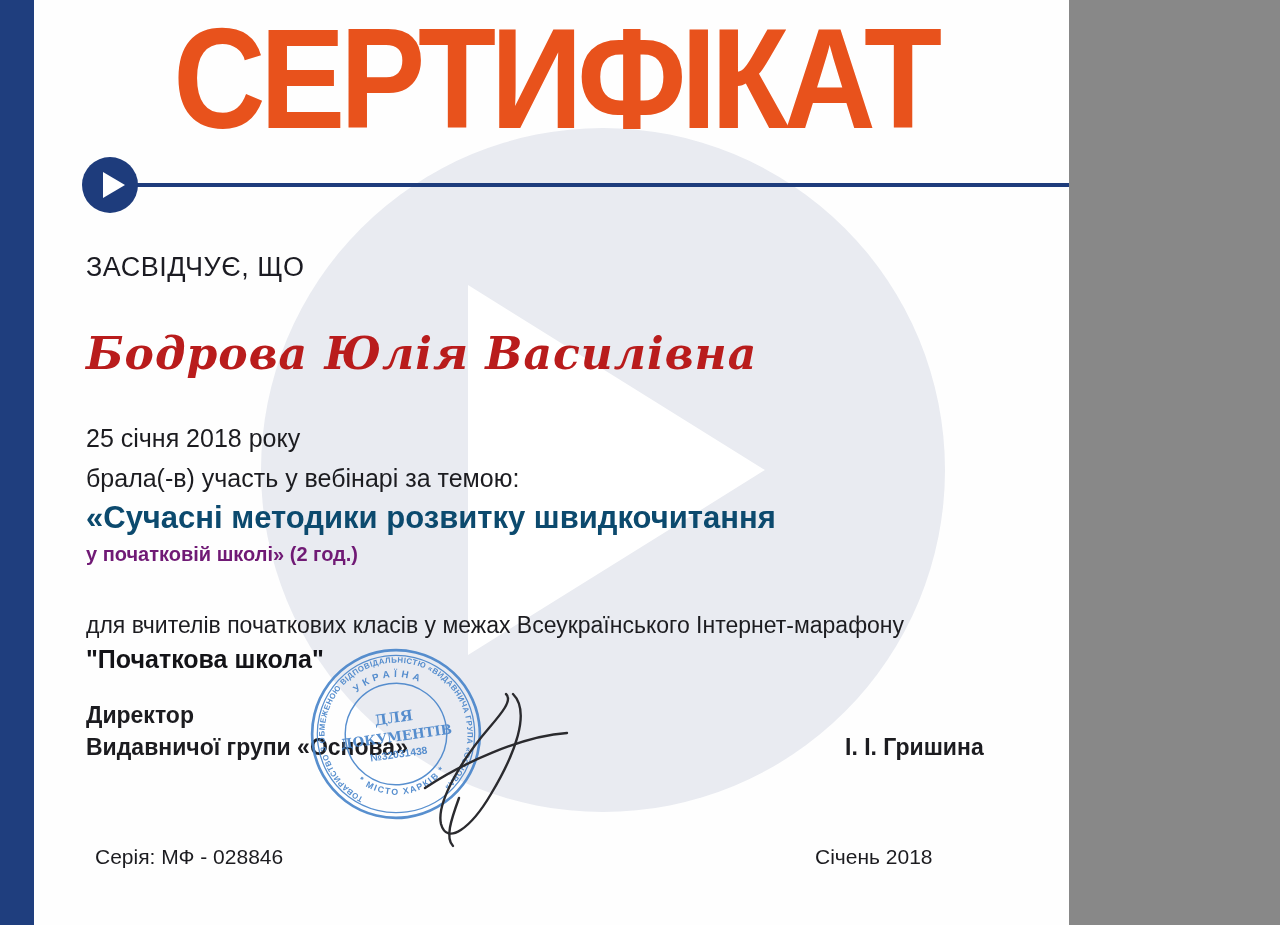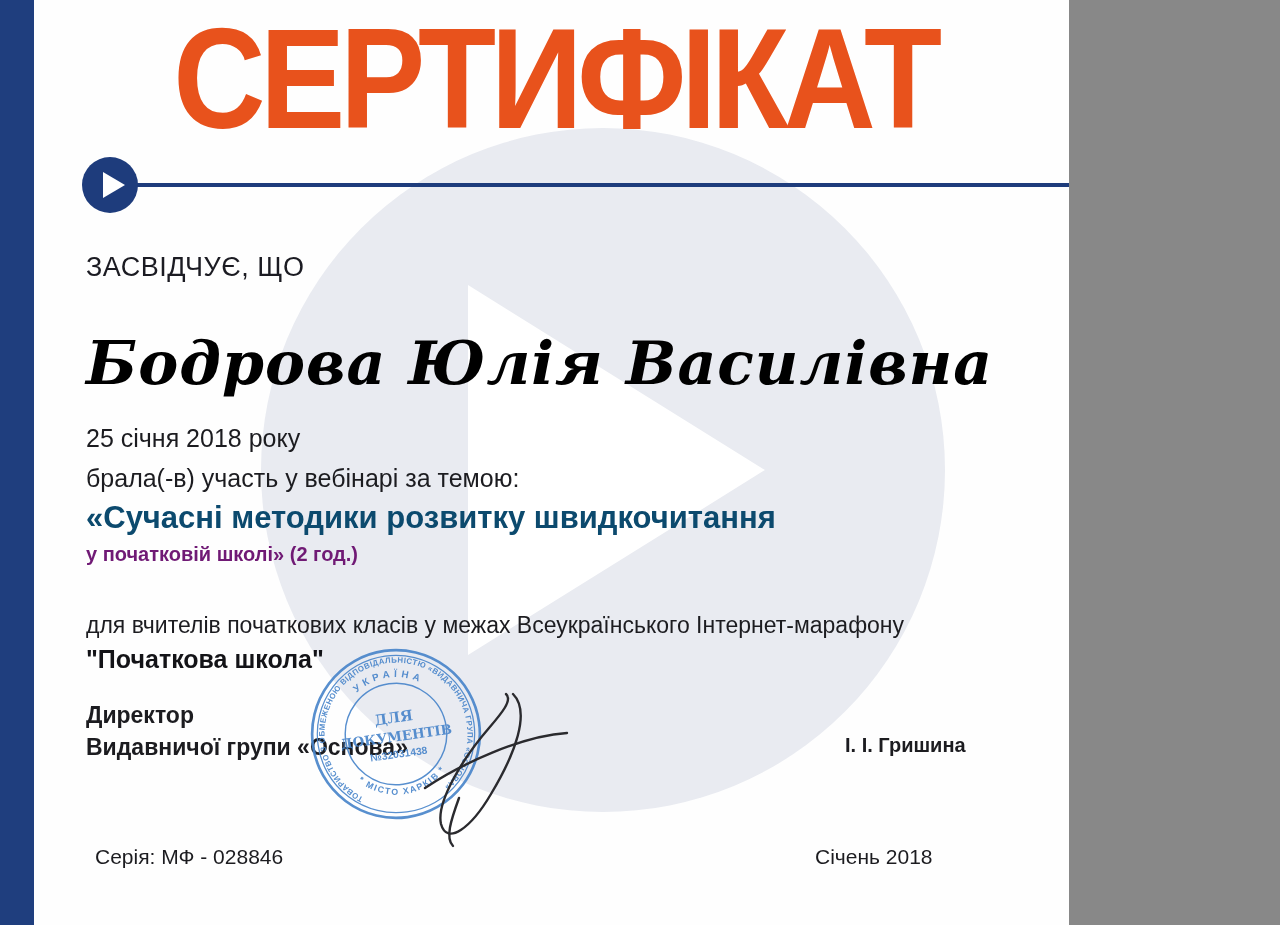--- a/index.html
+++ b/index.html
@@ -16,30 +16,30 @@
   .divider{position:absolute;left:110px;top:183px;width:1170px;height:4px;background:#1e3c7c;z-index:1;}
   .play-badge{position:absolute;left:81px;top:156px;z-index:2;}
   
   .title{position:absolute;left:35px;top:8px;width:1040px;text-align:center;z-index:2;
          font-size:142px;font-weight:bold;letter-spacing:-6px;color:#e8521c;
          transform:scaleX(0.9);transform-origin:center;line-height:1.0;}
   
   .txt{position:absolute;left:86px;z-index:2;white-space:nowrap;}
   .certifies{top:252px;font-size:27px;letter-spacing:0.5px;color:#1b1b22;}
   .name{top:328px;font-family:"DejaVu Serif", serif;font-style:italic;font-weight:bold;
-        font-size:60px;color:#000000;letter-spacing:1px;}
+        font-size:44px;color:#b91c1c;letter-spacing:1px;}
   .date-line{top:424px;font-size:25px;}
   .participation{top:464px;font-size:25px;}
   .topic1{top:500px;font-size:31px;font-weight:bold;color:#0c4a6e;}
   .topic2{top:543px;font-size:20px;font-weight:bold;color:#701a75;}
   .audience{top:612px;font-size:23px;}
   .program{top:645px;font-size:25px;font-weight:bold;color:#131317;}
   .director-title{top:702px;font-size:23px;font-weight:bold;}
   .director-org{top:734px;font-size:23px;font-weight:bold;}
-  .grishina{left:845px;top:734px;font-size:20px;font-weight:bold;}
+  .grishina{left:845px;top:734px;font-size:23px;font-weight:bold;}
   .series{left:75px;top:845px;font-size:21px;margin-left:20px;}
   .month{left:815px;top:845px;font-size:21px;}
   
   .stamp{position:absolute;left:308px;top:646px;z-index:3;opacity:0.92;transform:rotate(-8deg);}
   .stamp text, .stamp textPath{fill:#4a86cb;}
   .signature{position:absolute;left:405px;top:680px;z-index:4;}
   
   .logo-box{position:absolute;left:1077px;top:790px;width:173px;height:78px;background:#ffffff;
             z-index:2;text-align:center;padding-top:3px;box-sizing:border-box;}
   .logo-line1{font-size:24px;font-weight:bold;letter-spacing:1px;color:#3e9bd5;line-height:24px;}

